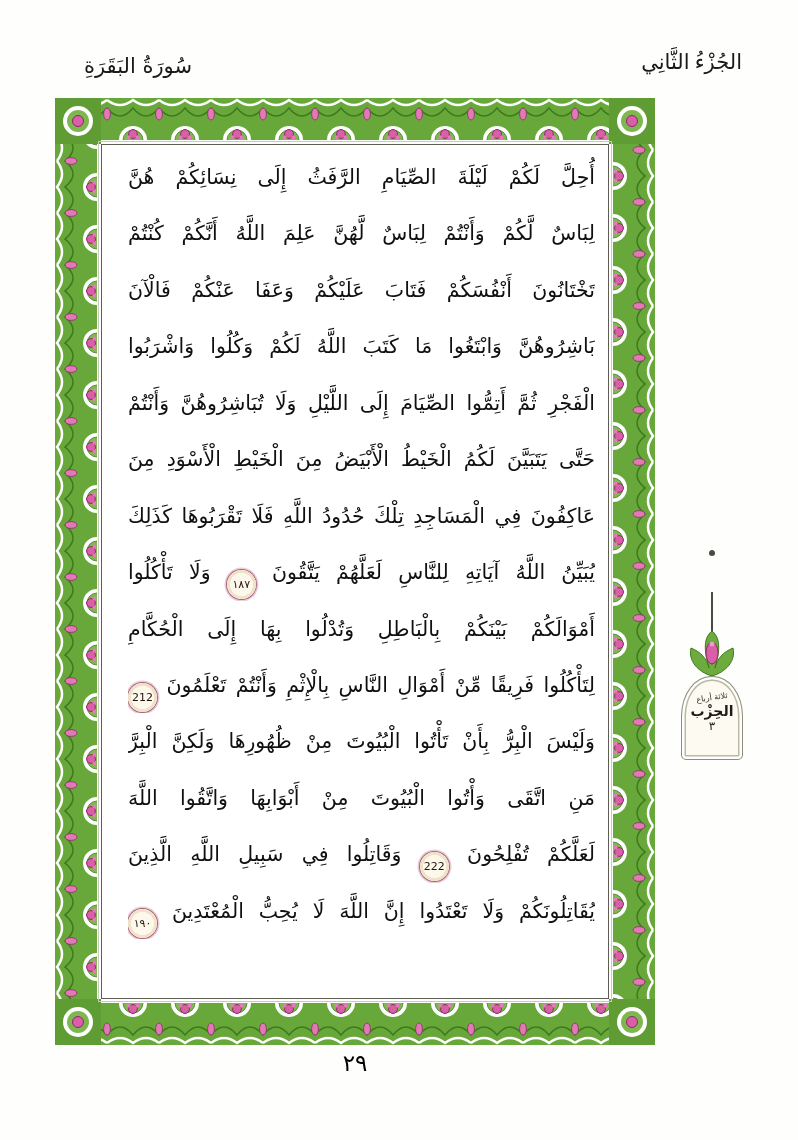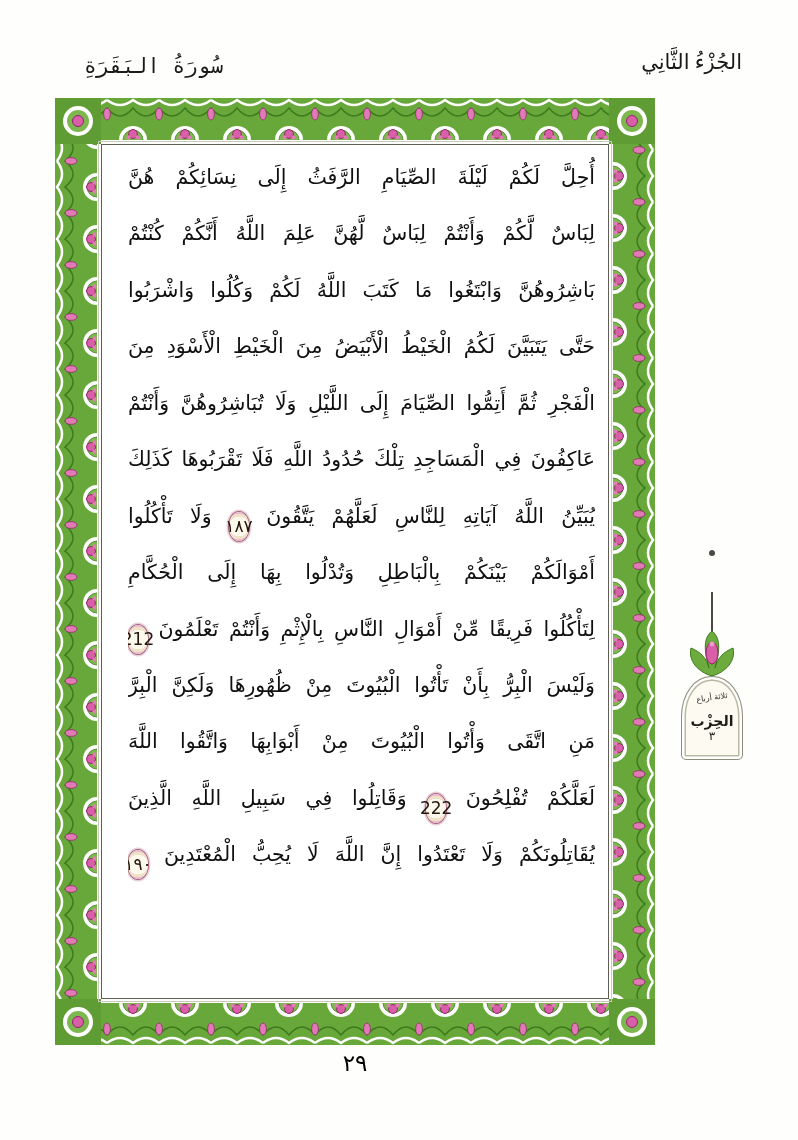--- a/index.html
+++ b/index.html
@@ -2,56 +2,56 @@
 <html lang="ar"><head>
 <meta charset="utf-8">
 <style>
   html,body{margin:0;padding:0;background:#ffffff;}
   .page{position:relative;width:798px;height:1140px;background:#fefefd;overflow:hidden;
         font-family:"DejaVu Sans",sans-serif;color:#141414;}
 
   
   .head{position:absolute;top:50px;font-size:21px;direction:rtl;color:#1a1a1a;}
   .head-juz{right:56px;font-family:Liberation Serif, serif;}
-  .head-surah{left:84px;top:54px;font-family:Liberation Mono, monospace;}
+  .head-surah{left:84px;top:54px;}
 
   
   .frame{position:absolute;left:55px;top:98px;width:600px;height:947px;}
   .frame svg{position:absolute;left:0;top:0;}
   .inner-frame{position:absolute;left:46px;top:46px;right:46px;bottom:46px;
                border:1.6px solid #5e5e54;outline:1px solid #c9c9bd;outline-offset:2px;
                background:#ffffff;}
 
   
   .quran-area{position:absolute;left:60px;right:60px;top:51px;bottom:49px;direction:rtl;}
   .qline{height:56.45px;line-height:56.45px;font-size:20.5px;white-space:nowrap;
          text-align:justify;text-align-last:justify;overflow:hidden;color:#101010;margin-left:13px;}
   .qtext{letter-spacing:0px;}
   .ayah-badge{display:inline-flex;align-items:center;justify-content:center;
-         width:20px;height:29px;border-radius:50%;
+         width:29px;height:29px;border-radius:50%;
          background:radial-gradient(circle,#fdf8ec 0 56%,#f0e2c8 56% 72%,#e6bccd 72% 100%);
          box-shadow:0 0 0 1px #a8647e,0 0 0 2.5px #e8cfd9;
-         font-size:17px;color:#22160d;vertical-align:-9px;line-height:29px;}
+         font-size:11px;color:#22160d;vertical-align:-9px;line-height:29px;}
   .rub-hizb{display:inline-block;position:relative;width:14px;height:14px;
          border:1.7px solid #2b2b2b;vertical-align:-1px;margin:0 3px;background:#fff;}
   .rub-inner{position:absolute;inset:-1.7px;border:1.7px solid #2b2b2b;transform:rotate(45deg);}
 
   
   .hizb-marker{position:absolute;left:666px;top:592px;width:92px;height:210px;
                display:flex;flex-direction:column;align-items:center;}
   .hizb-needle{width:2px;height:40px;background:#4a4a42;margin-bottom:-2px;}
   .hizb-needle::after{content:"";display:block;width:6px;height:6px;margin-left:-2px;
                margin-top:-42px;background:#4a4a42;border-radius:50% 50% 50% 50%/60% 60% 40% 40%;}
   .hizb-crown{margin-bottom:-6px;}
   .hizb-arch{width:62px;height:84px;border:1.5px solid #8e8e7c;
              border-radius:30px 30px 5px 5px/40px 40px 5px 5px;
              background:#fcfaf1;box-shadow:inset 0 0 0 2.5px #ffffff,inset 0 0 0 4px #b9b9a4;
              text-align:center;direction:rtl;padding-top:16px;box-sizing:border-box;}
   .hizb-small{font-size:8px;color:#33332b;transform:rotate(-8deg);}
-  .hizb-title{font-size:14px;font-weight:bold;color:#1d1d18;margin-top:11px;}
+  .hizb-title{font-size:14px;font-weight:bold;color:#1d1d18;margin-top:1px;}
   .hizb-num{font-size:12px;color:#1d1d18;margin-top:0px;}
 
   
   .page-number{position:absolute;left:55px;width:600px;top:1050px;text-align:center;
                font-size:23px;color:#000000;}
 </style>
 </head>
 <body>
 
 <div class="page">
@@ -110,23 +110,24 @@
             <circle cx="23" cy="23" r="15" fill="#fff"></circle>
             <circle cx="23" cy="23" r="11" fill="#7db84e"></circle>
             <circle cx="23" cy="23" r="5.5" fill="#d95fa8" stroke="#93266b"></circle>
           </g>
       </g>
     </svg>
     <div class="inner-frame"></div>
     <div class="quran-area">
         <div class="qline"><span class="qtext">أُحِلَّ لَكُمْ لَيْلَةَ الصِّيَامِ الرَّفَثُ إِلَى نِسَائِكُمْ هُنَّ</span> </div>
         <div class="qline"><span class="qtext">لِبَاسٌ لَّكُمْ وَأَنْتُمْ لِبَاسٌ لَّهُنَّ عَلِمَ اللَّهُ أَنَّكُمْ كُنْتُمْ</span> </div>
+        <div class="qline"><span class="qtext">تَخْتَانُونَ أَنْفُسَكُمْ فَتَابَ عَلَيْكُمْ وَعَفَا عَنْكُمْ فَالْآنَ</span> </div>
         <div class="qline"><span class="qtext">بَاشِرُوهُنَّ وَابْتَغُوا مَا كَتَبَ اللَّهُ لَكُمْ وَكُلُوا وَاشْرَبُوا</span> </div>
+        <div class="qline"><span class="qtext">الْفَجْرِ ثُمَّ أَتِمُّوا الصِّيَامَ إِلَى اللَّيْلِ وَلَا تُبَاشِرُوهُنَّ وَأَنْتُمْ</span> </div>
         <div class="qline"><span class="qtext">حَتَّى يَتَبَيَّنَ لَكُمُ الْخَيْطُ الْأَبْيَضُ مِنَ الْخَيْطِ الْأَسْوَدِ مِنَ</span> </div>
-        <div class="qline"><span class="qtext">الْفَجْرِ ثُمَّ أَتِمُّوا الصِّيَامَ إِلَى اللَّيْلِ وَلَا تُبَاشِرُوهُنَّ وَأَنْتُمْ</span> </div>
         <div class="qline"><span class="qtext">عَاكِفُونَ فِي الْمَسَاجِدِ تِلْكَ حُدُودُ اللَّهِ فَلَا تَقْرَبُوهَا كَذَلِكَ</span> </div>
         <div class="qline"><span class="qtext">يُبَيِّنُ اللَّهُ آيَاتِهِ لِلنَّاسِ لَعَلَّهُمْ يَتَّقُونَ</span> <span class="ayah-badge">١٨٧</span> <span class="qtext">وَلَا تَأْكُلُوا</span> </div>
         <div class="qline"><span class="qtext">أَمْوَالَكُمْ بَيْنَكُمْ بِالْبَاطِلِ وَتُدْلُوا بِهَا إِلَى الْحُكَّامِ</span> </div>
         <div class="qline"><span class="qtext">لِتَأْكُلُوا فَرِيقًا مِّنْ أَمْوَالِ النَّاسِ بِالْإِثْمِ وَأَنْتُمْ تَعْلَمُونَ</span> <span class="ayah-badge">212</span> </div>
         <div class="qline"><span class="qtext">وَلَيْسَ الْبِرُّ بِأَنْ تَأْتُوا الْبُيُوتَ مِنْ ظُهُورِهَا وَلَكِنَّ الْبِرَّ</span> </div>
         <div class="qline"><span class="qtext">مَنِ اتَّقَى وَأْتُوا الْبُيُوتَ مِنْ أَبْوَابِهَا وَاتَّقُوا اللَّهَ</span> </div>
         <div class="qline"><span class="qtext">لَعَلَّكُمْ تُفْلِحُونَ</span> <span class="ayah-badge">222</span> <span class="qtext">وَقَاتِلُوا فِي سَبِيلِ اللَّهِ الَّذِينَ</span> </div>
         <div class="qline"><span class="qtext">يُقَاتِلُونَكُمْ وَلَا تَعْتَدُوا إِنَّ اللَّهَ لَا يُحِبُّ الْمُعْتَدِينَ</span> <span class="ayah-badge">١٩٠</span> </div>
       </div>
   </div>

